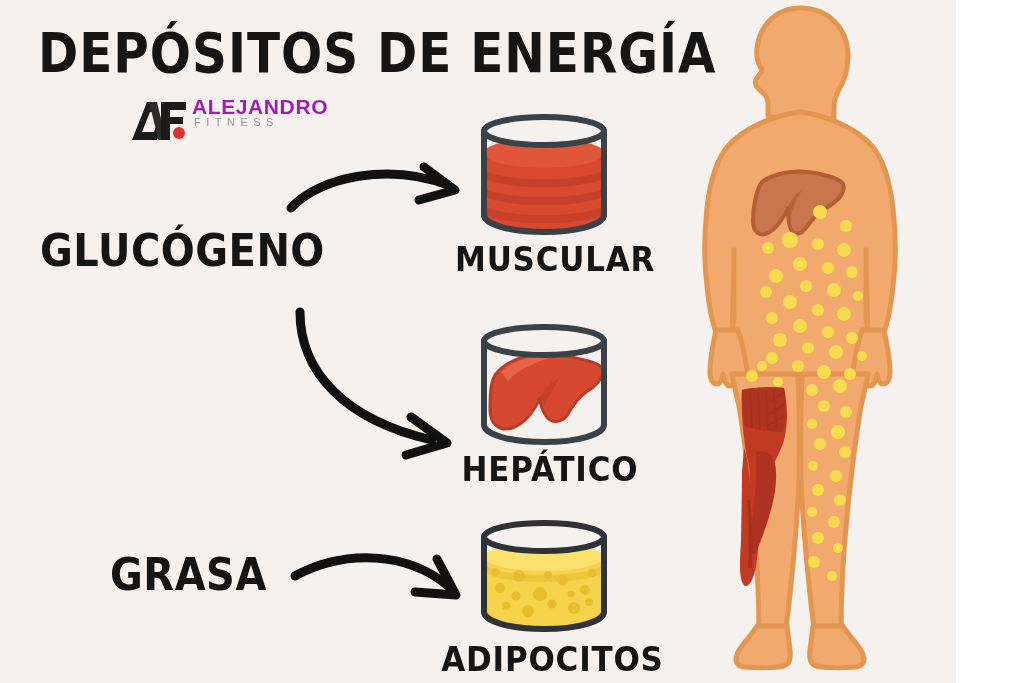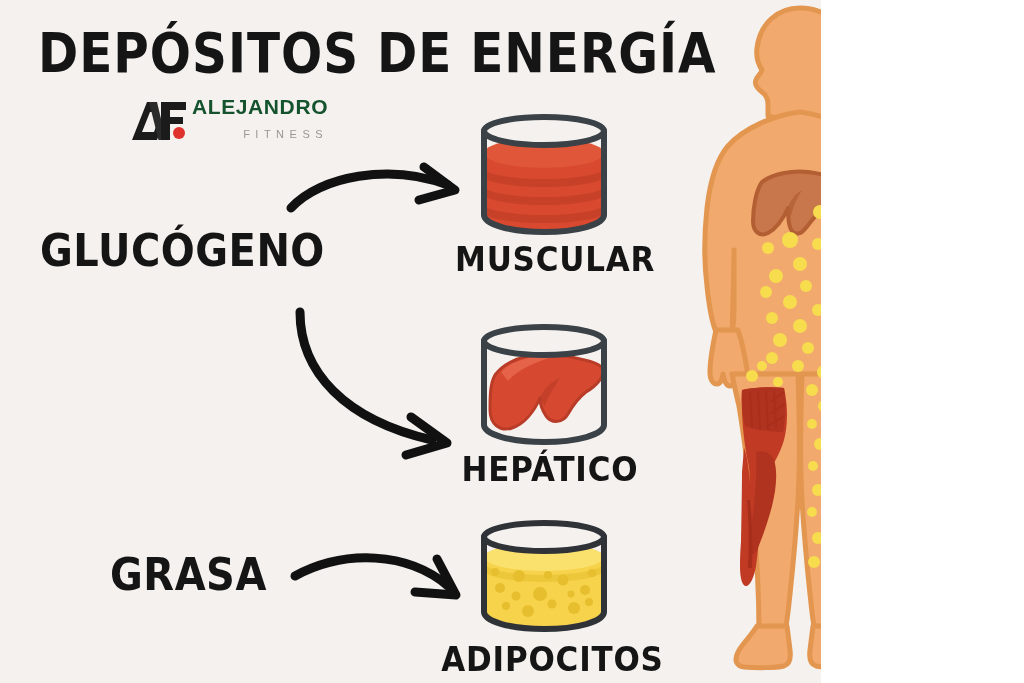--- a/index.html
+++ b/index.html
@@ -3,21 +3,21 @@
 <meta charset="utf-8">
 <title>Depósitos de Energía</title>
 <style>
   html, body {
     margin: 0;
     padding: 0;
     background: #ffffff;
   }
   #poster {
     position: relative;
-    width: 821px;
+    width: 956px;
     height: 683px;
     background: #F4F1EE;
     overflow: hidden;
     font-family: "DejaVu Sans", sans-serif;
     user-select: none;
   }
 
   
   #title {
     position: absolute;
@@ -52,33 +52,32 @@
     position: absolute;
     left: 62px;
     top: 0px;
     line-height: 1.02;
   }
   #logo .w1, #logo .w2 {
     font-family: "Liberation Sans", sans-serif;
     font-weight: 700;
     font-size: 21px;
     letter-spacing: 0.6px;
-    color: #14532d;
+    color: #a21caf;
     display: block;
   }
   #logo .w3 {
     display: block;
     font-family: "Liberation Sans", sans-serif;
     font-weight: 400;
     font-size: 11px;
     letter-spacing: 5.5px;
     color: #9b9693;
-    margin-top: 12px;
+    margin-top: 0;
     margin-left: 2px;
-    text-align: right;
   }
 
   
   .cat-label {
     position: absolute;
     font-family: "DejaVu Sans", sans-serif;
     font-size: 40px;
     font-weight: 700;
     color: #151515;
     letter-spacing: 0.5px;

